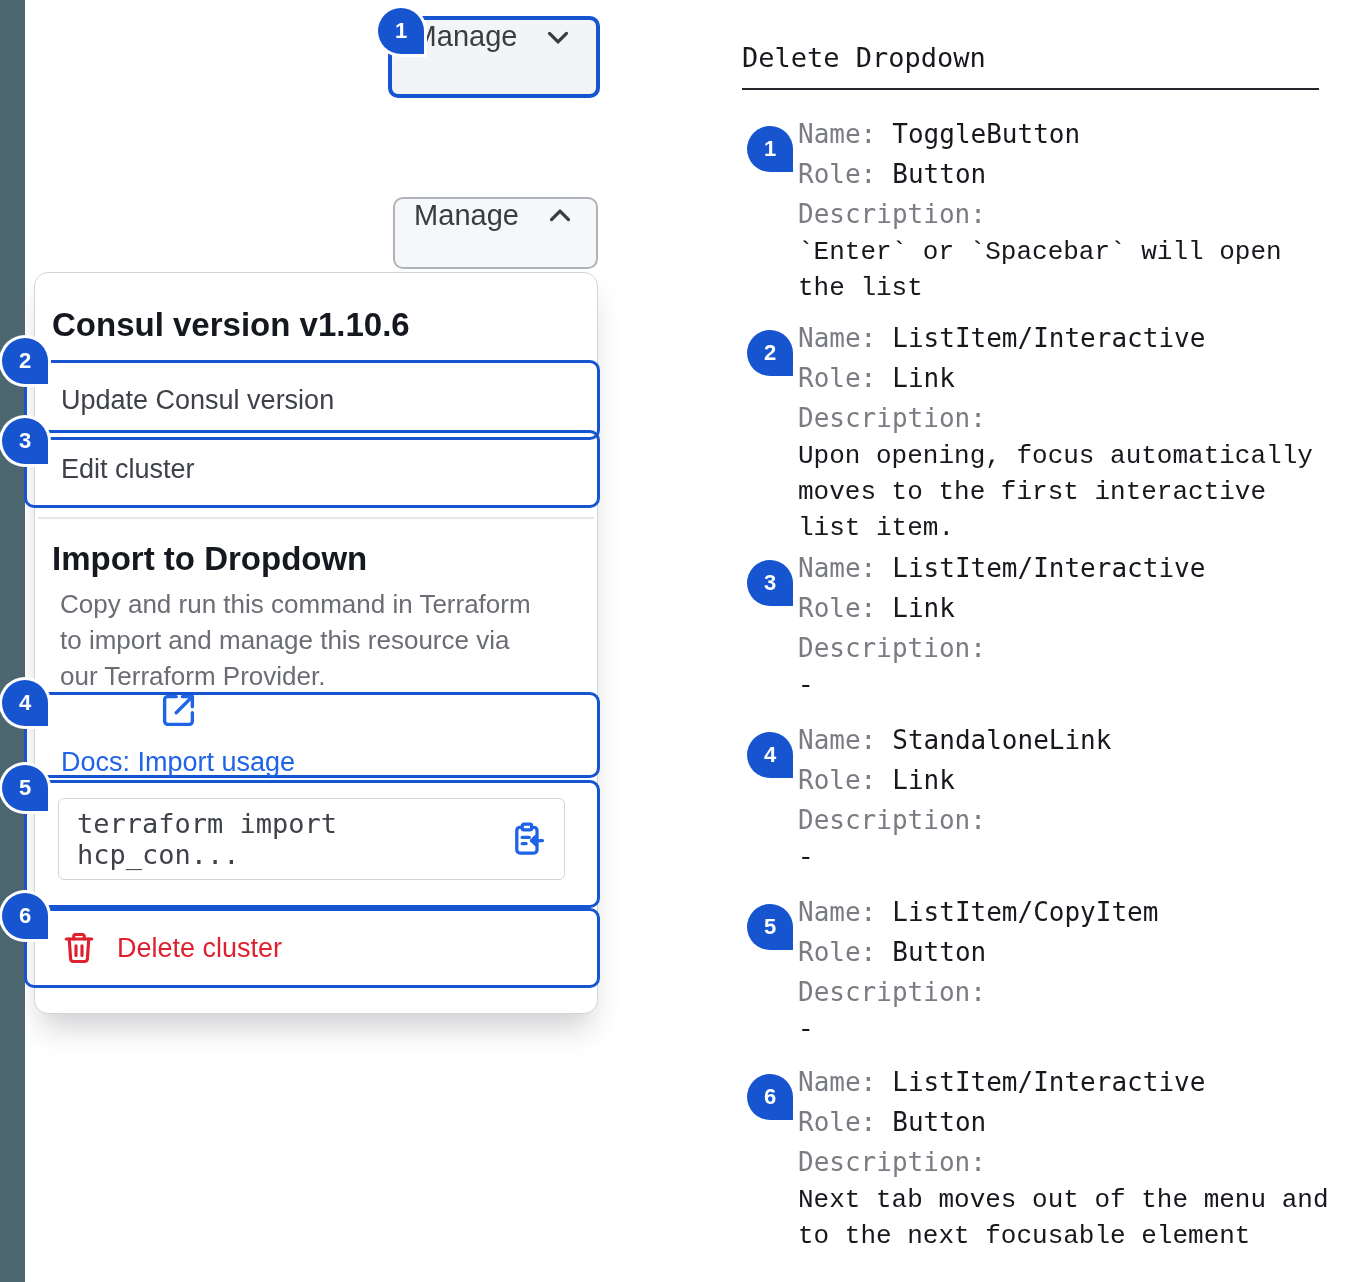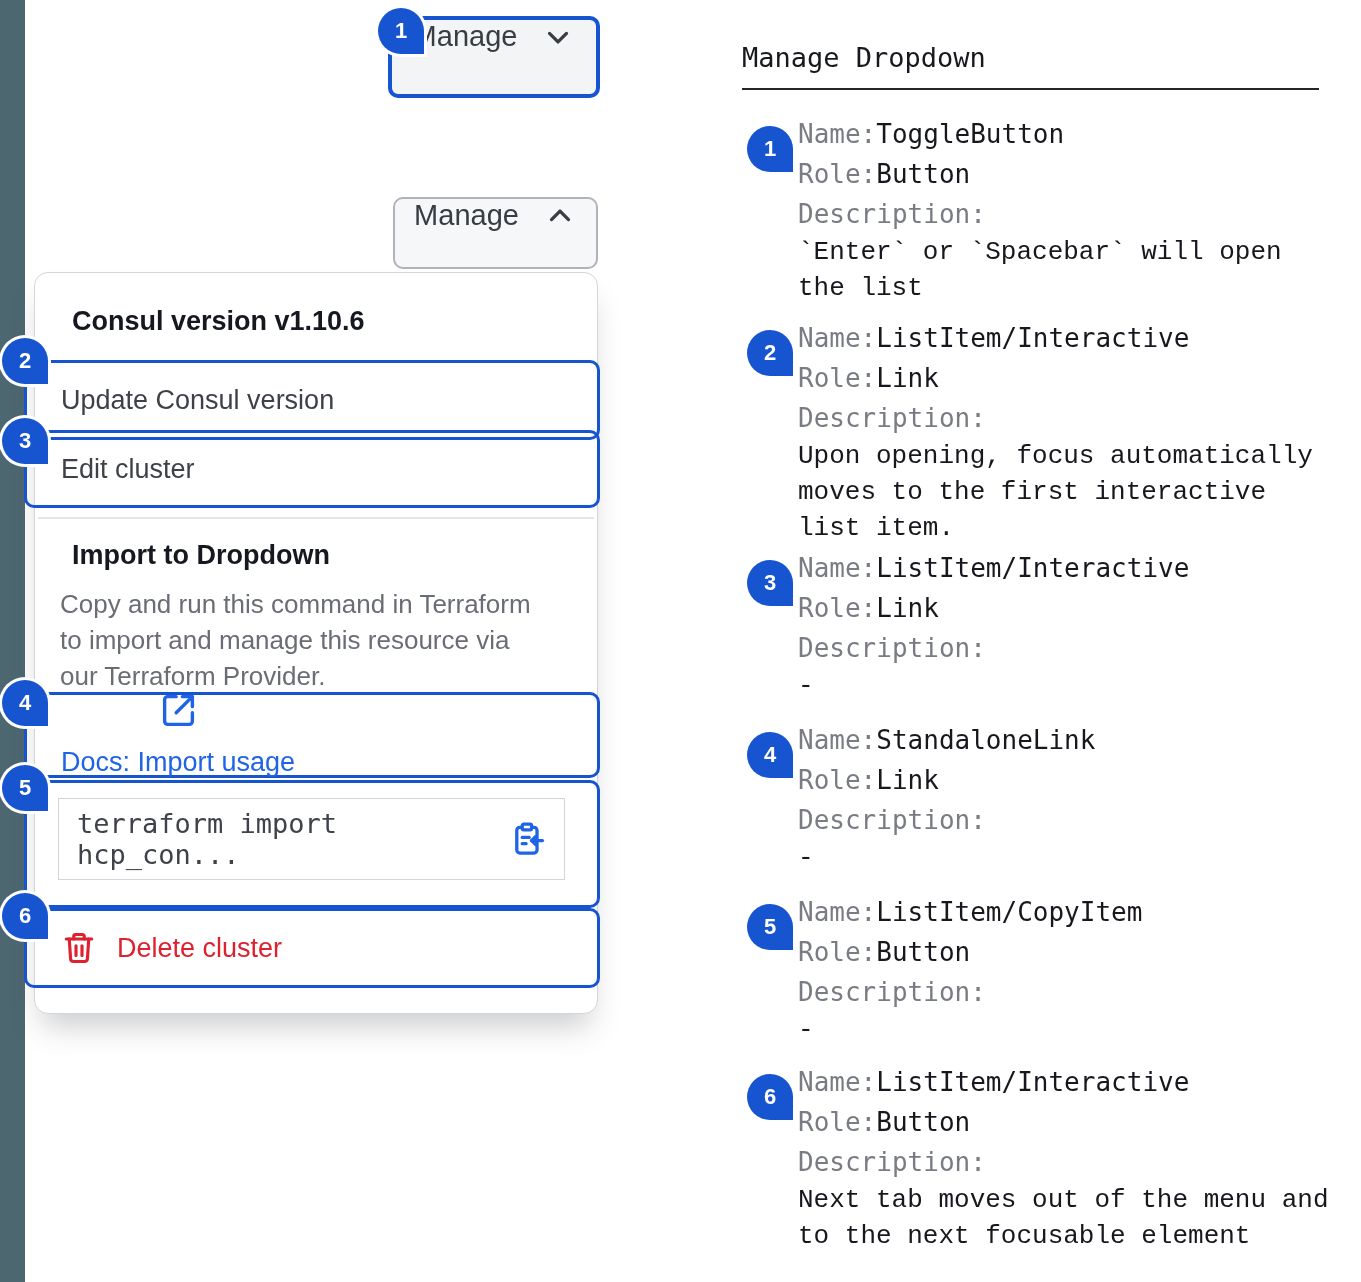--- a/index.html
+++ b/index.html
@@ -29,49 +29,49 @@
   .btn{position:absolute;display:flex;align-items:flex-start;justify-content:center;gap:24px;
        background:#F3F4F6;border-radius:10px;color:#383C43;font-size:29px;}
   .btn-focus{left:388px;top:16px;width:212px;height:82px;border:4px solid var(--blue);}
   .btn-open{left:393px;top:197px;width:205px;height:72px;border:2px solid #AFB3BA;background:#F6F7F8;}
   .chev{flex:0 0 auto;}
 
   
   .panel{position:absolute;left:34px;top:272px;width:564px;height:742px;background:#fff;
          border:1.5px solid var(--border);border-radius:14px;
          box-shadow:0 20px 30px -8px rgba(50,55,65,.25);}
-  .section-title{position:absolute;left:72px;font-weight:700;font-size:27px;color:var(--ink);}
+  .section-title{position:absolute;left:52px;font-weight:700;font-size:33px;color:var(--ink);}
   .para{position:absolute;left:60px;top:586px;font-size:26px;line-height:36px;color:var(--gray);
         white-space:pre-line;width:520px;}
   .divider{position:absolute;left:38px;top:517px;width:556px;height:1.5px;background:#E4E6E9;}
 
   
   .abox{position:absolute;left:24px;width:576px;border:3.5px solid var(--blue);
         border-radius:10px;display:flex;align-items:center;padding-left:34px;z-index:10;}
   .abox .itm{font-size:27px;color:var(--item);}
   .link-row{color:var(--link);font-size:27px;font-weight:500;display:flex;align-items:center;gap:18px;flex-direction:column;}
   .danger-row{color:var(--red);font-size:27px;font-weight:500;display:flex;align-items:center;gap:20px;}
 
   .codebox{position:absolute;left:58px;top:798px;width:507px;height:82px;background:#fff;
-           border:1.5px solid var(--border);border-radius:0;display:flex;align-items:center;
+           border:1.5px solid var(--border);border-radius:6px;display:flex;align-items:center;
            justify-content:space-between;padding:0 18px 0 18px;z-index:12;}
   .code{font-family:"DejaVu Sans Mono","Liberation Mono",monospace;font-size:27px;color:#3F4349;}
 
   
   .spec-title{position:absolute;left:742px;top:42px;width:600px;
               font:500 27px "DejaVu Sans Mono","Liberation Mono",monospace;color:#17191E;}
   .spec-rule{position:absolute;left:742px;top:88px;width:577px;height:2px;background:#25262B;}
   .entry{position:absolute;left:742px;width:600px;}
   .e-text{margin-left:56px;font-family:"DejaVu Sans Mono","Liberation Mono",monospace;}
   .e-badge-abs{position:absolute;left:5px;top:12px;width:46px;height:46px;background:var(--blue);
         border-radius:50% 50% 0 50%;color:#fff;display:flex;align-items:center;justify-content:center;
         font:700 22px "Liberation Sans",sans-serif;}
   .l{font-size:26px;line-height:40px;white-space:nowrap;}
   .lab{color:var(--label);}
-  .val{color:var(--val);margin-left:0;}
+  .val{color:var(--val);margin-left:16px;}
   .desc{font-size:26px;line-height:36px;color:var(--val);white-space:pre-line;font-family:Liberation Mono, monospace;}
 </style>
 </head>
 <body>
 
 <div class="stage">
 
   <div class="left-strip"></div>
 
   <button class="btn btn-focus">
@@ -143,21 +143,21 @@
           <path d="M8.5 6V4.2a1.2 1.2 0 0 1 1.2-1.2h4.6a1.2 1.2 0 0 1 1.2 1.2V6"></path>
           <path d="M5.5 6l.9 13.2a2 2 0 0 0 2 1.8h7.2a2 2 0 0 0 2-1.8L18.5 6"></path>
           <path d="M10 10.5v6.5"></path>
           <path d="M14 10.5v6.5"></path>
         </svg>
       <span>Delete cluster</span>
     </span>
   </div>
   <div class="badge" style="left:2px;top:893px;">6</div>
 
-  <div class="spec-title">Manage Dropdown</div>
+  <div class="spec-title">Delete Dropdown</div>
   <div class="spec-rule"></div>
 
   <div class="entry" style="top:114px;">
     <div class="e-badge-abs">1</div>
     <div class="e-text">
       <div class="l"><span class="lab">Name:</span><span class="val">ToggleButton</span></div>
       <div class="l"><span class="lab">Role:</span><span class="val">Button</span></div>
       <div class="l"><span class="lab">Description:</span></div>
       <div class="desc">`Enter` or `Spacebar` will open
 the list</div>

